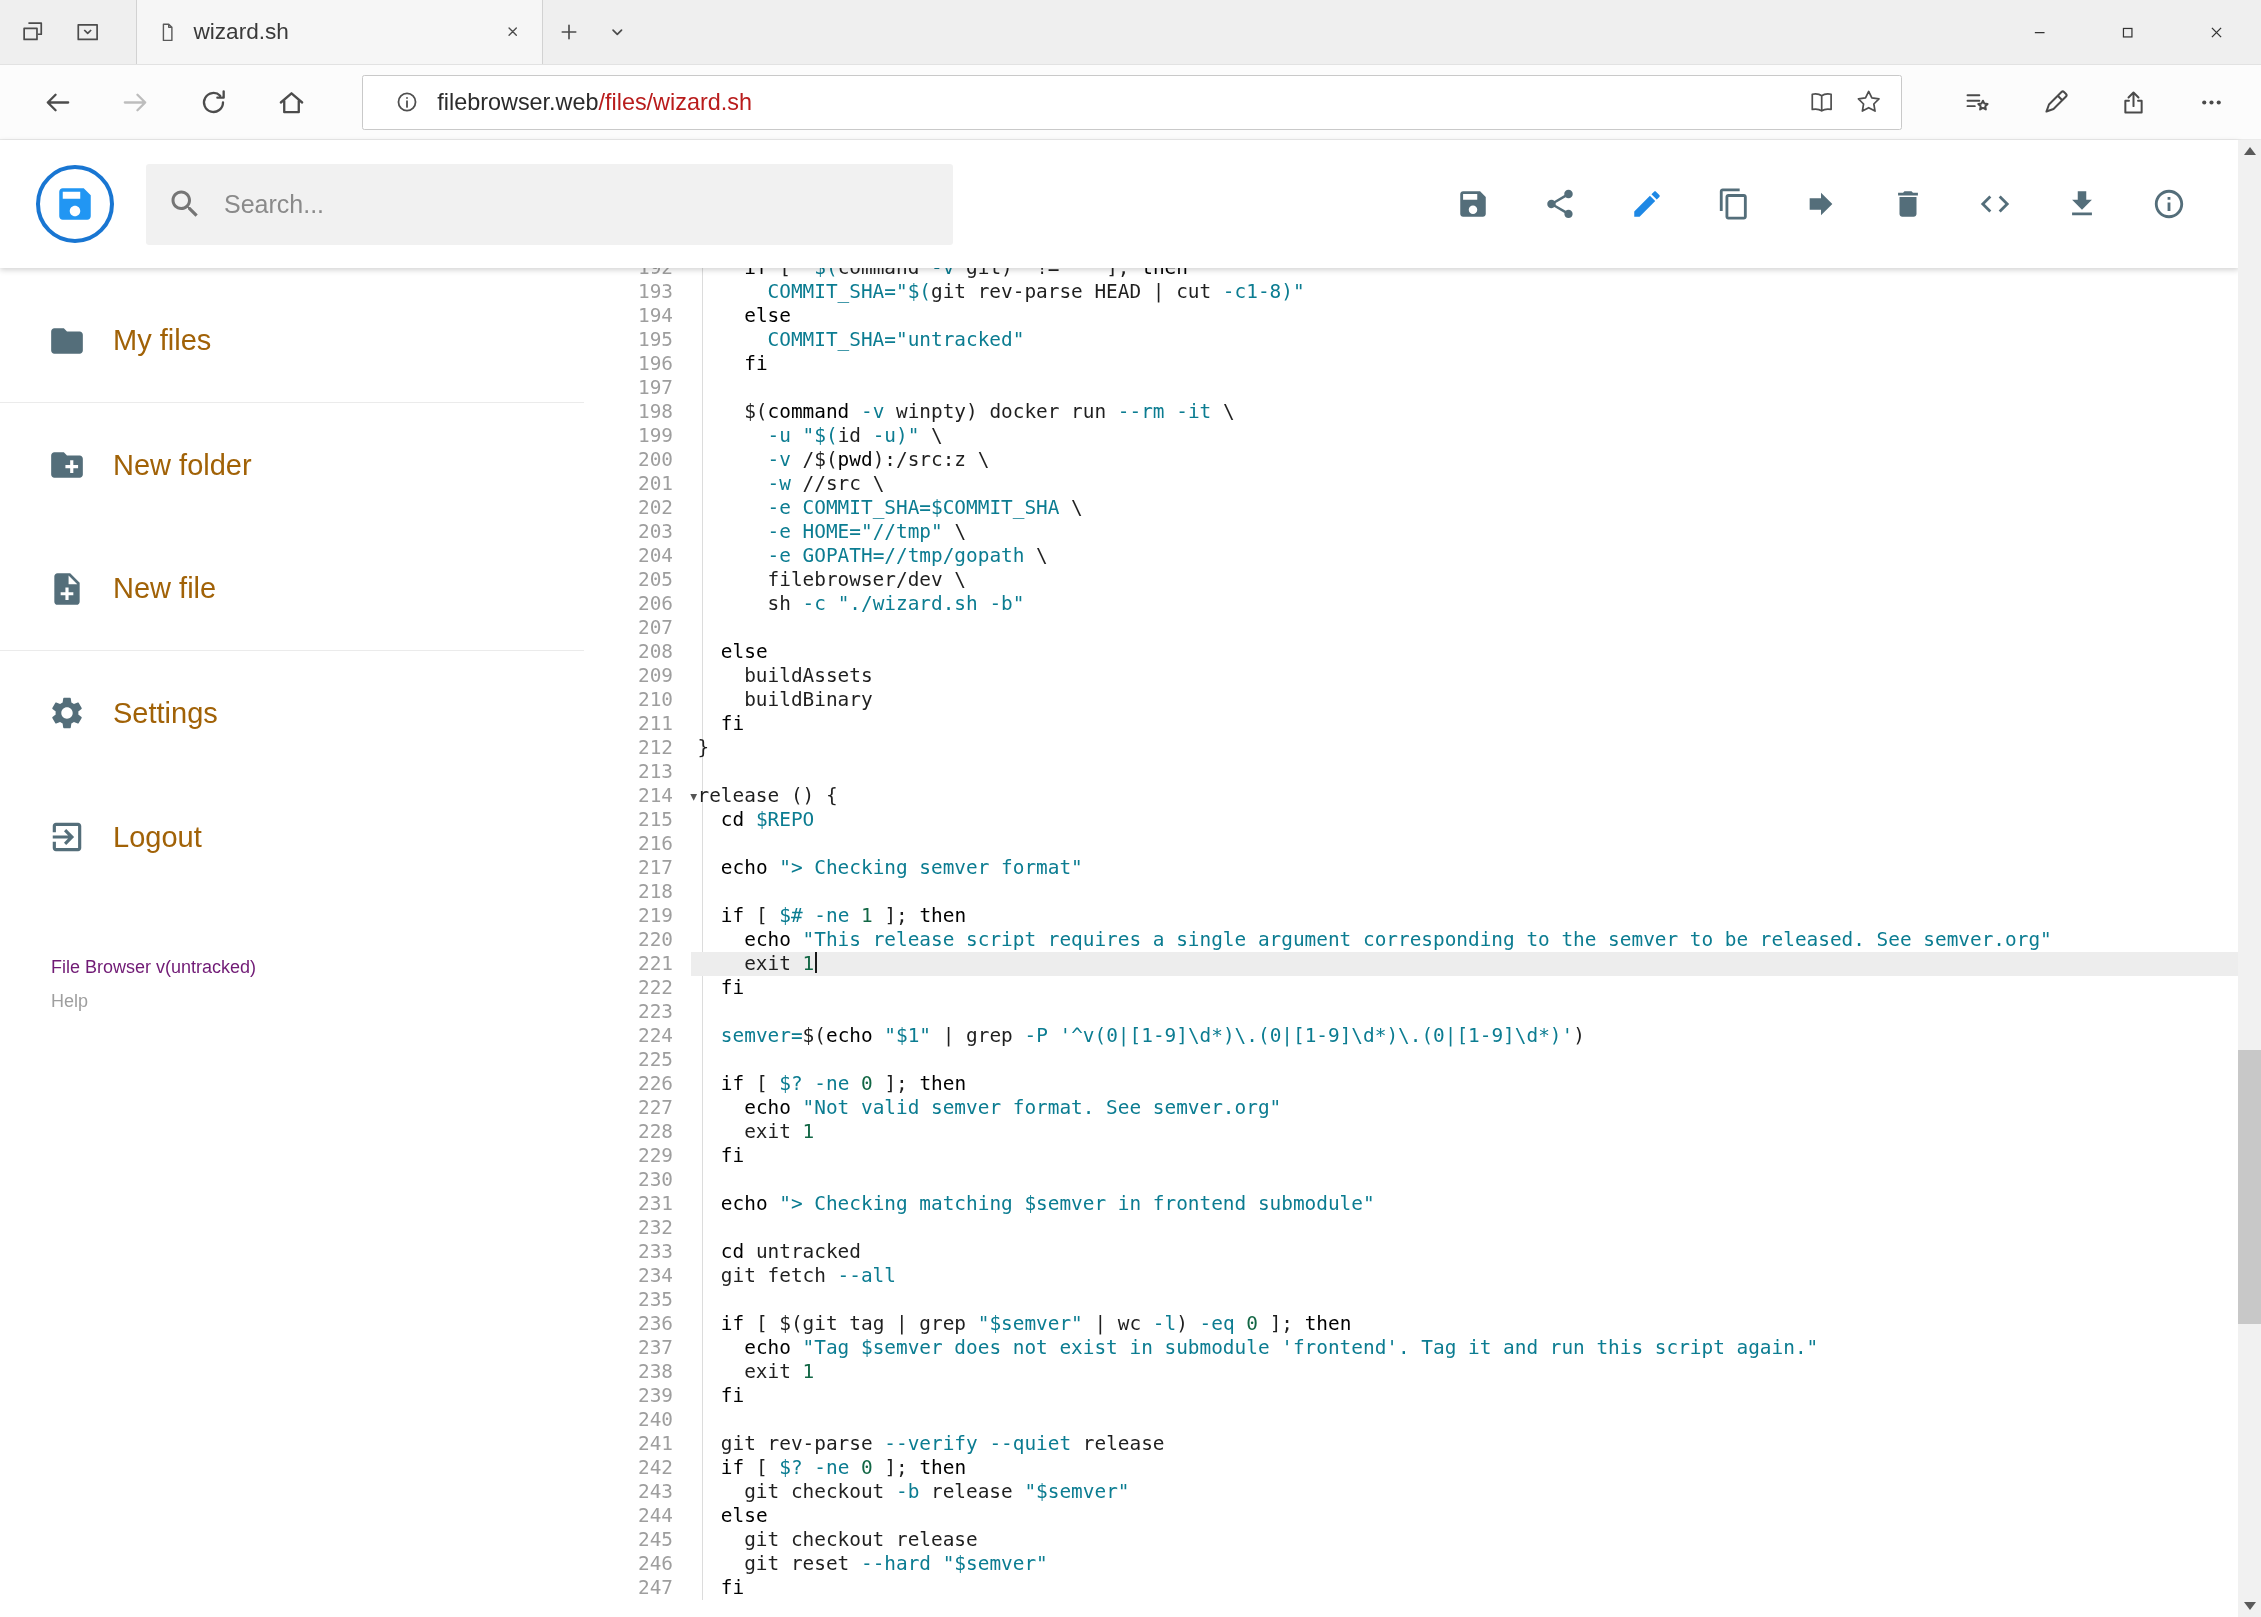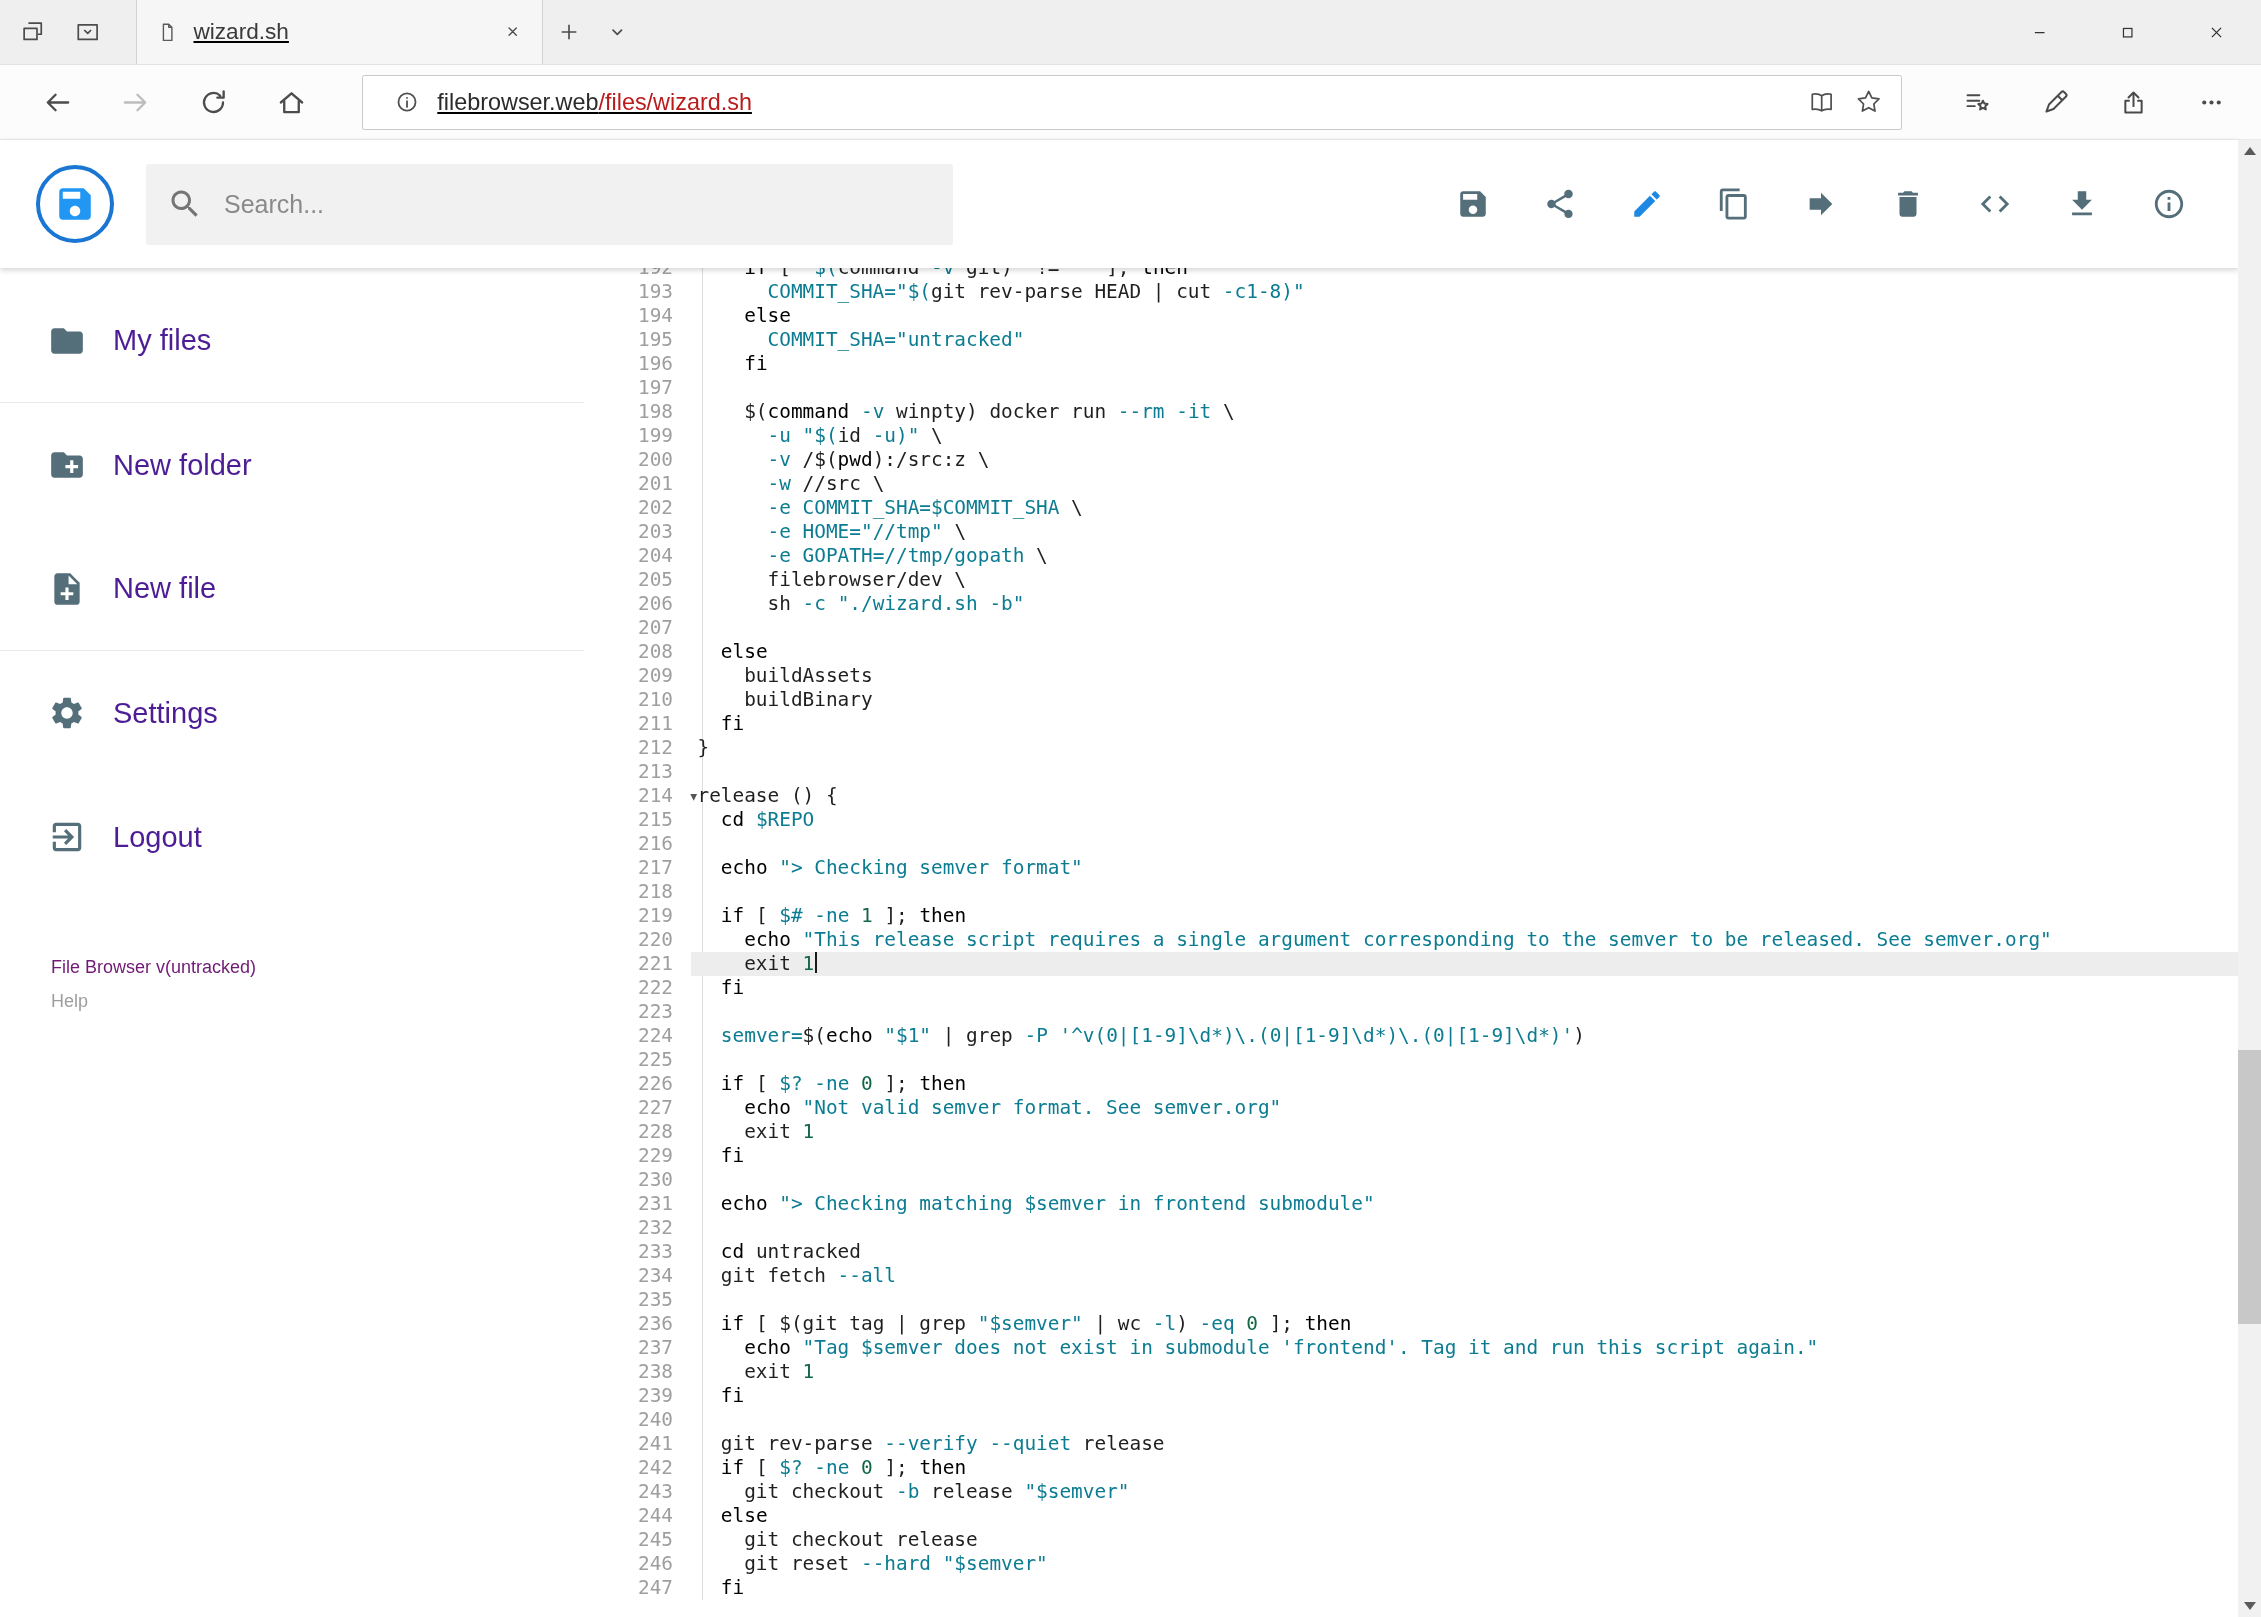--- a/index.html
+++ b/index.html
@@ -1,18 +1,18 @@
 <!DOCTYPE html>
 <html style="font-size:13px"><head>
 <meta charset="utf-8">
 <style>
   * { margin:0; padding:0; box-sizing:border-box; }
   html,body { width:2261px; height:1617px; overflow:hidden; background:#fff;
               font-family:"Liberation Sans","DejaVu Sans",sans-serif; }
-  .window { width:2261px; height:1617px; display:flex; flex-direction:column;text-decoration:underline; }
+  .window { width:2261px; height:1617px; display:flex; flex-direction:column; }
 
   
   .tabstrip { height:65px; background:#efefef; display:flex; align-items:stretch; flex:none; border-bottom:0.8px solid #e2e2e2; }
   .strip-left { width:136px; display:flex; align-items:center; padding-left:14.5px; gap:19.4px; }
   .chrome-btn { background:none; border:none; color:#4c4c4c; display:flex; align-items:center; justify-content:center; cursor:default; }
   .strip-left .chrome-btn { width:36px; height:36px; }
   .tab { width:407px; display:flex; align-items:center; padding:0 13px 0 19.4px; gap:14.5px;
          background:#f6f6f6; border-left:0.8px solid #d2d2d2; border-right:0.8px solid #d2d2d2; }
   .tab-title { flex:1; font-size:22.6px; color:#3a3a3a; white-space:nowrap; overflow:hidden; }
   .newtab { width:52px; } .chev { width:44px; }
@@ -49,21 +49,21 @@
               display:flex; align-items:center; justify-content:center; }
   .tool-btn.accent { color:#1e88e5; }
 
   .main { position:absolute; top:128px; left:0; right:22.6px; bottom:0; display:flex; overflow:hidden; }
 
   
   .sidebar { width:584px; flex:none; padding-top:11.3px; background:#fff; }
   .sb-item { height:124px; display:flex; align-items:center; padding-left:48px; cursor:pointer; }
   .sb-item.divided { border-bottom:0.8px solid #ebebeb; }
   .sb-item .sb-ic { width:38px; height:38px; color:#546e7a; margin-right:27px; flex:none; }
-  .sb-label { font-size:29px; color:#4c1d95; }
+  .sb-label { font-size:29px; color:#a16207; }
   .sb-footer { margin-top:58px; padding-left:51px; }
   .sb-version { font-size:18px; color:#701a75; }
   .sb-help { font-size:18px; color:#9e9e9e; margin-top:13px; cursor:pointer; display:inline-block; }
 
   
   .editor { flex:1; position:relative; overflow:hidden; font-family:"DejaVu Sans Mono","Liberation Mono",monospace; }
   .gutter { position:absolute; left:13px; top:-12px; width:106px; border-right:0.8px solid #dcdcdc; background:#fff; }
   .gut-line { height:24px; line-height:24px; text-align:right; padding-right:29px; color:#9e9e9e; font-size:19.4px; position:relative; }
   .fold-marker { position:absolute; right:4.8px; top:0; font-size:13.7px; color:#555;
                  font-family:"DejaVu Sans",sans-serif; cursor:pointer; }

